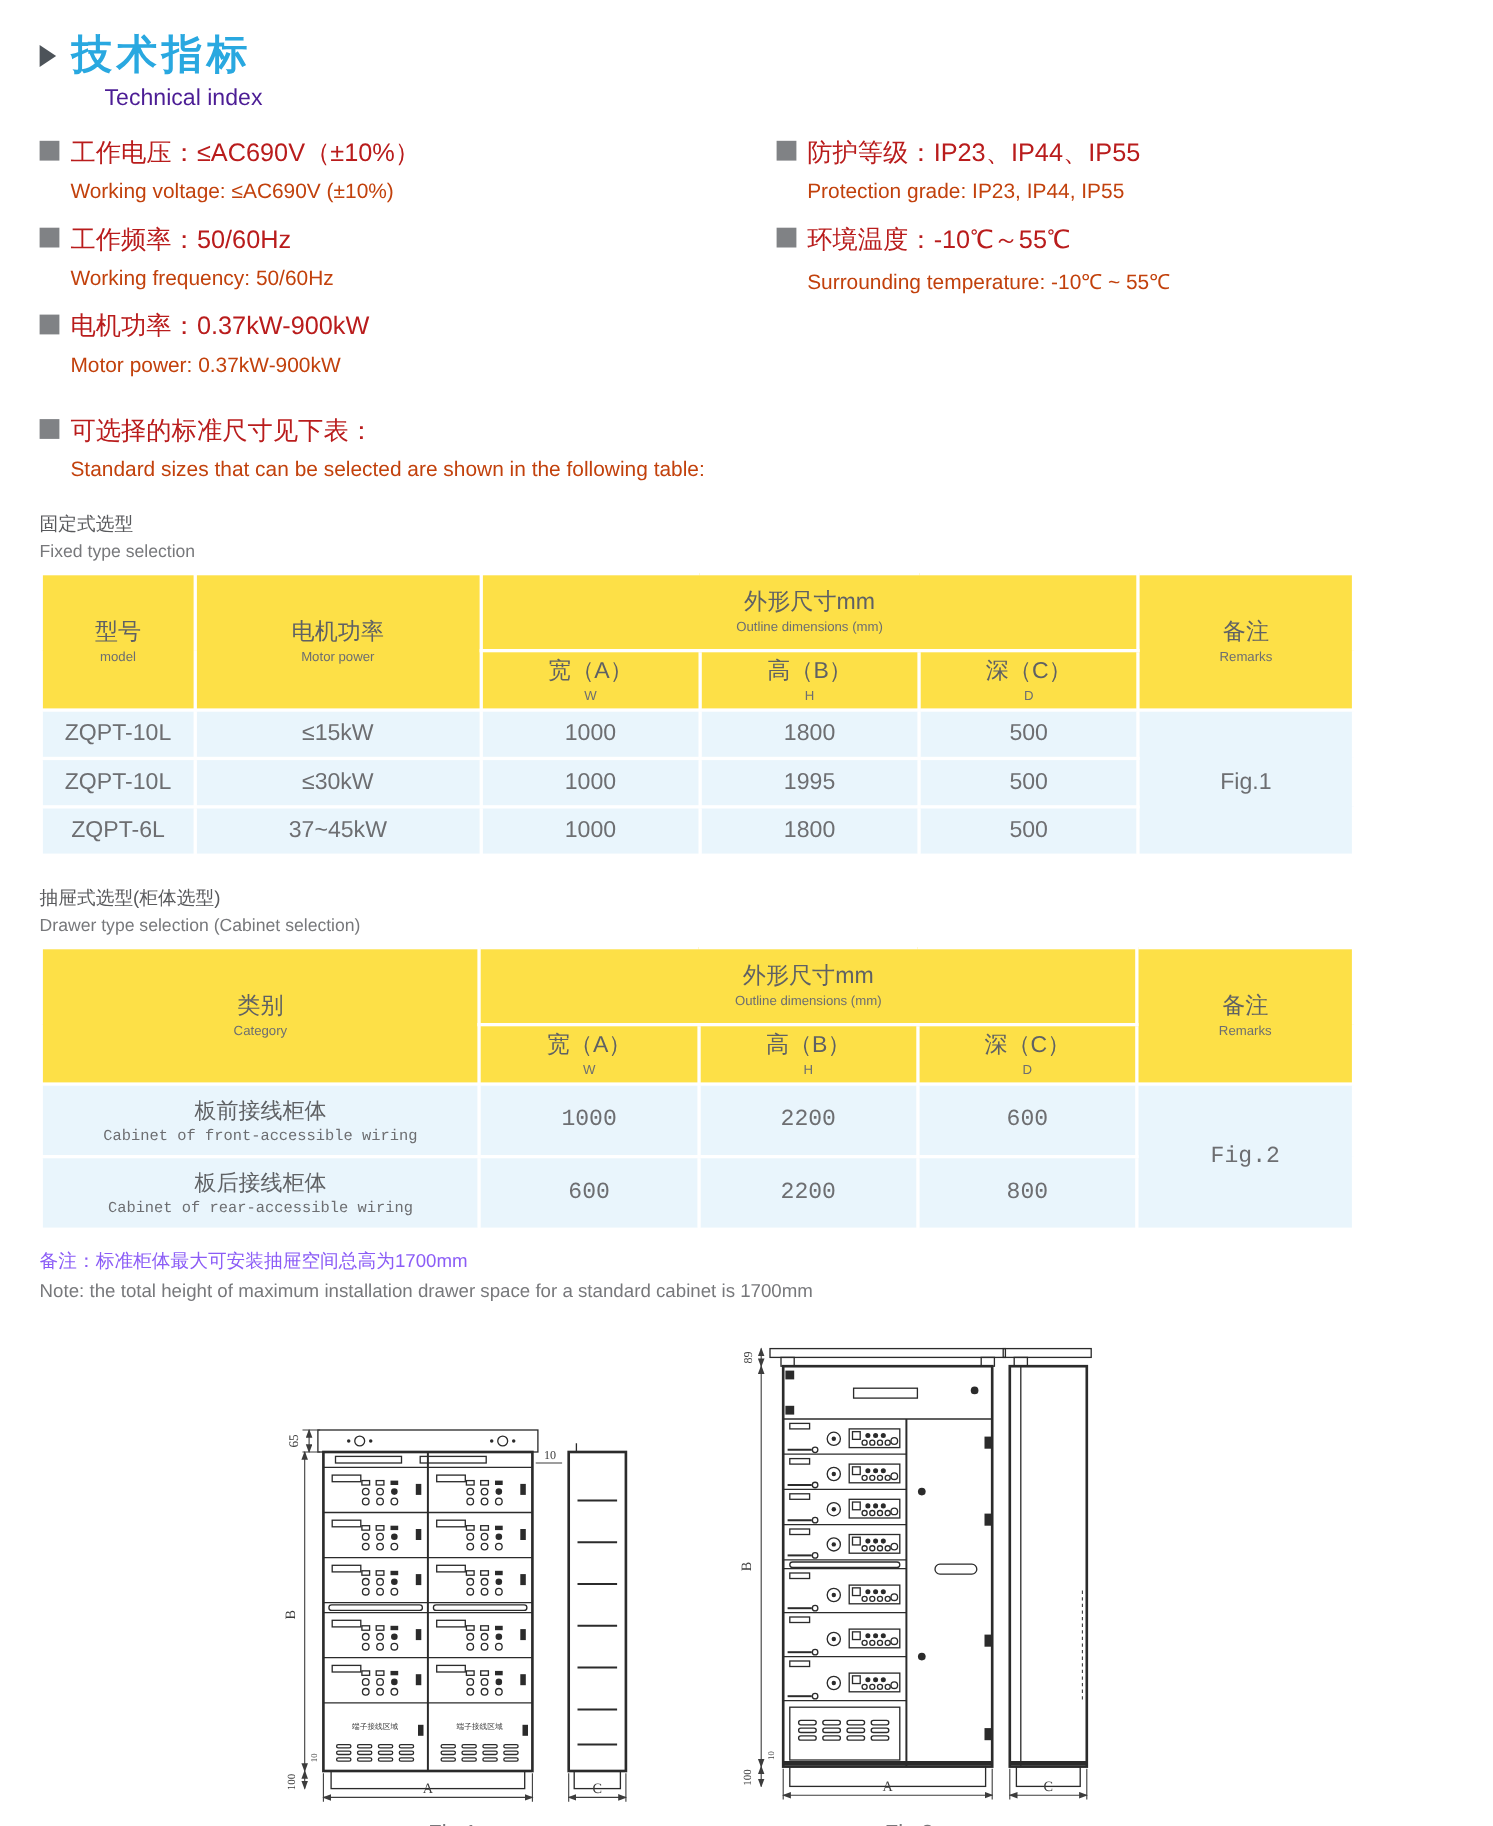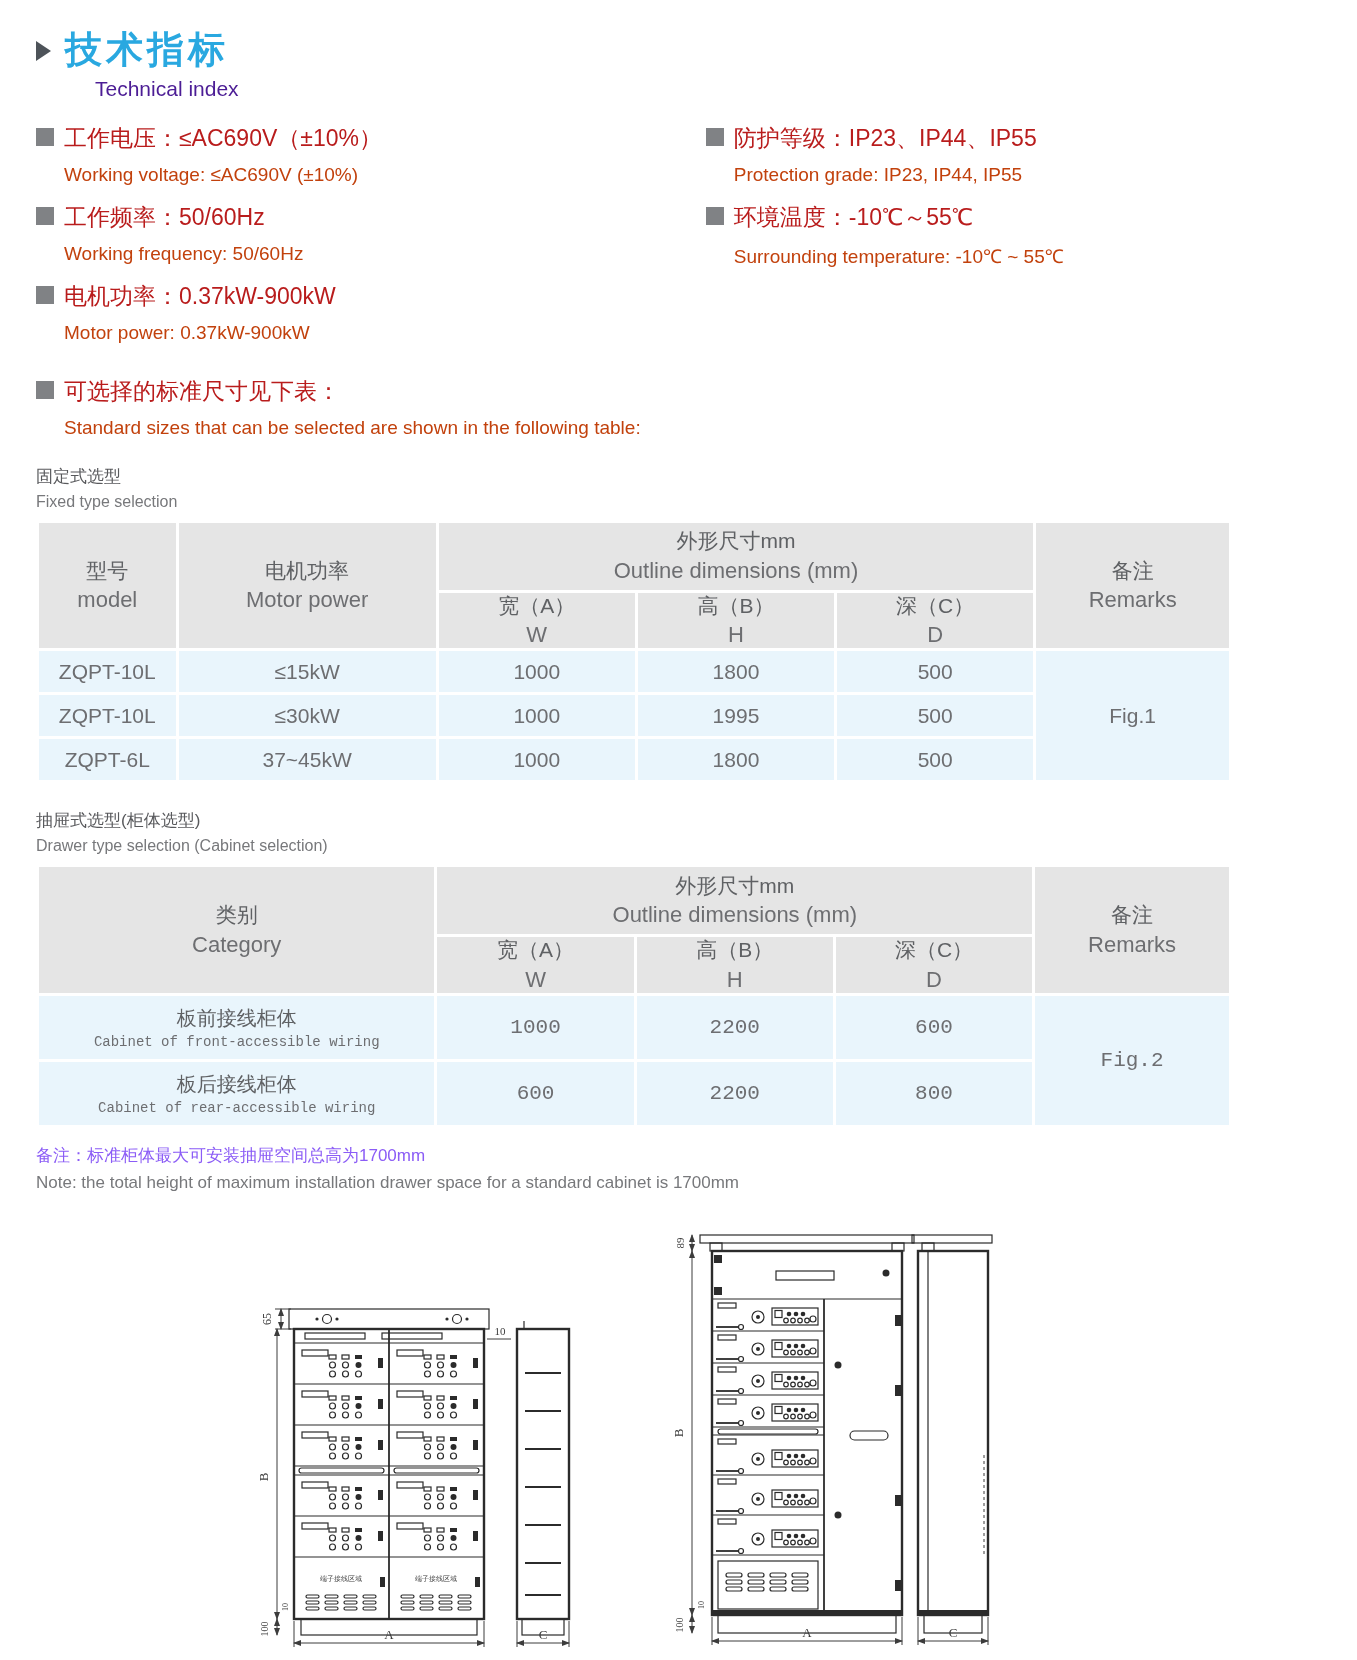--- a/index.html
+++ b/index.html
@@ -31,24 +31,24 @@
   .spec-en { font-size:19px; color:#c2410c; margin:10px 0 0 28px; }
   .intro-item { margin-top:16px; }
 
   
   .sec-cn { font-size:17px; color:#58595c; margin-top:26px; }
   .sec-en { font-size:16px; color:#77787b; margin-top:5px; }
 
   
   table.data-table { width:100%; border-collapse:collapse; table-layout:fixed; text-align:center; margin-top:9px; }
   table.data-table td { border:3px solid #ffffff; vertical-align:middle; }
-  td.hc { background:#e5e5e5; }
+  td.hc { background:#fde047; }
   td.dc { background:#e9f5fc; font-size:21px; color:#6d6e71; }
   .cellcn { font-size:21px; color:#5f6164; line-height:1.25; }
-  .cellen { font-size:22px; color:#6d6e71; line-height:1.25; margin-top:2px; }
+  .cellen { font-size:12px; color:#6d6e71; line-height:1.25; margin-top:2px; }
   .hrow-top td { height:70px; }
   .hrow-sub td { height:54px; }
   .t1 .drow td { height:44px; }
   .t2 .drow td { height:66px;font-family:Liberation Mono, monospace; }
   .catcn { font-size:20px; color:#5f6164; }
   .caten { font-size:14px; color:#6d6e71; margin-top:2px; }
 
   
   .note-cn { font-size:17px; color:#8b5cf6; margin-top:16px; }
   .note-en { font-size:17px; color:#77787b; margin-top:6px; }

